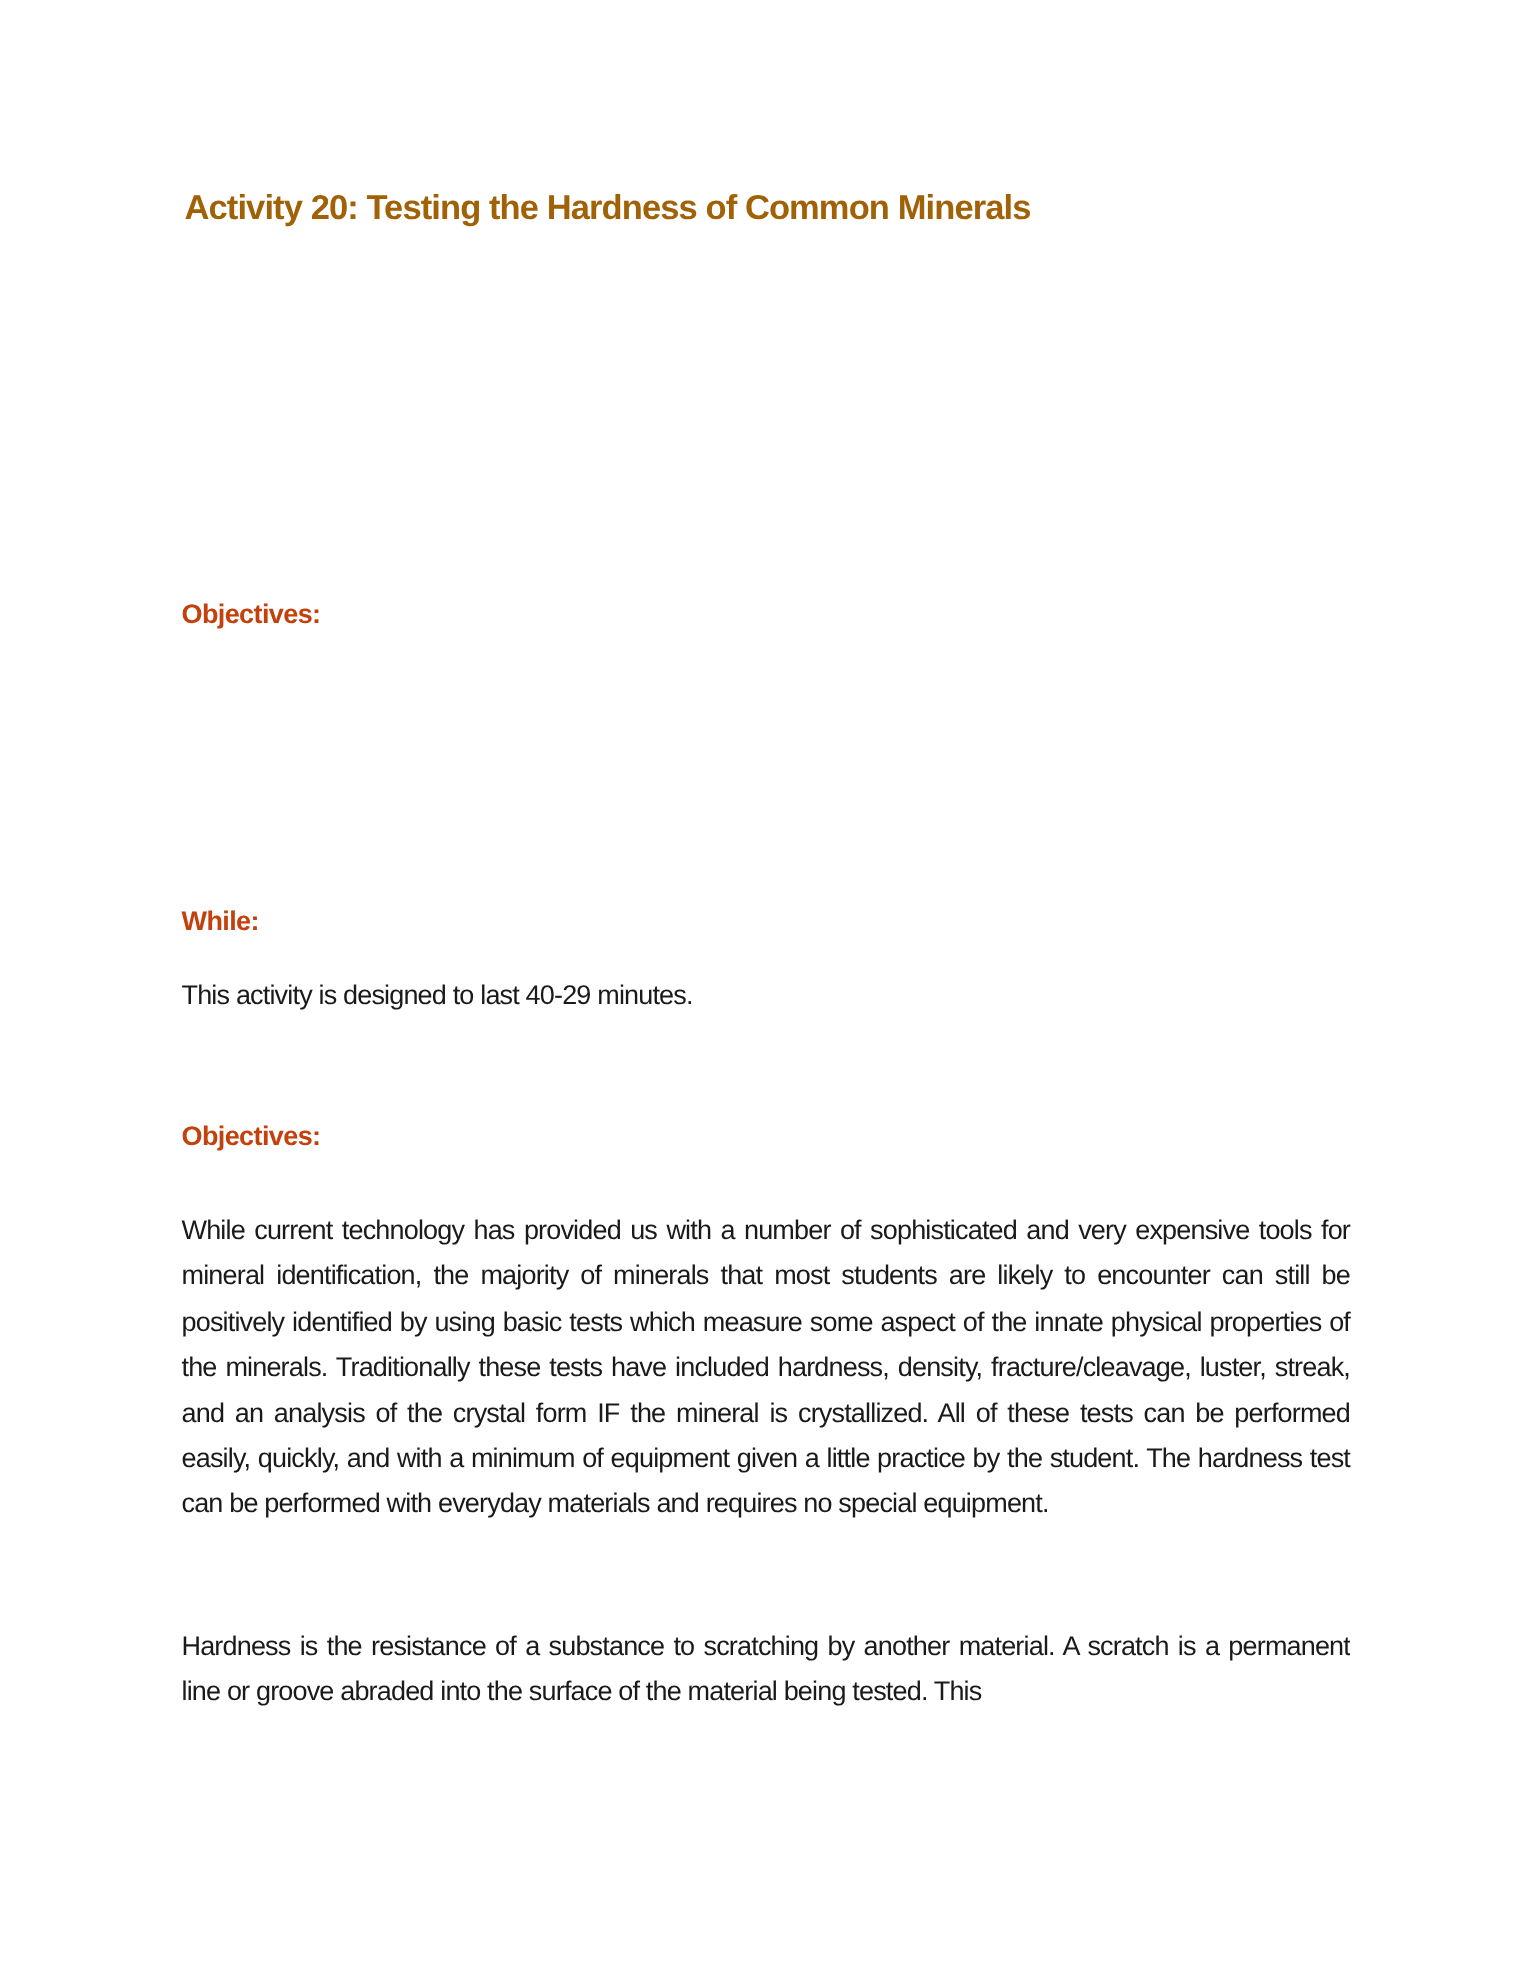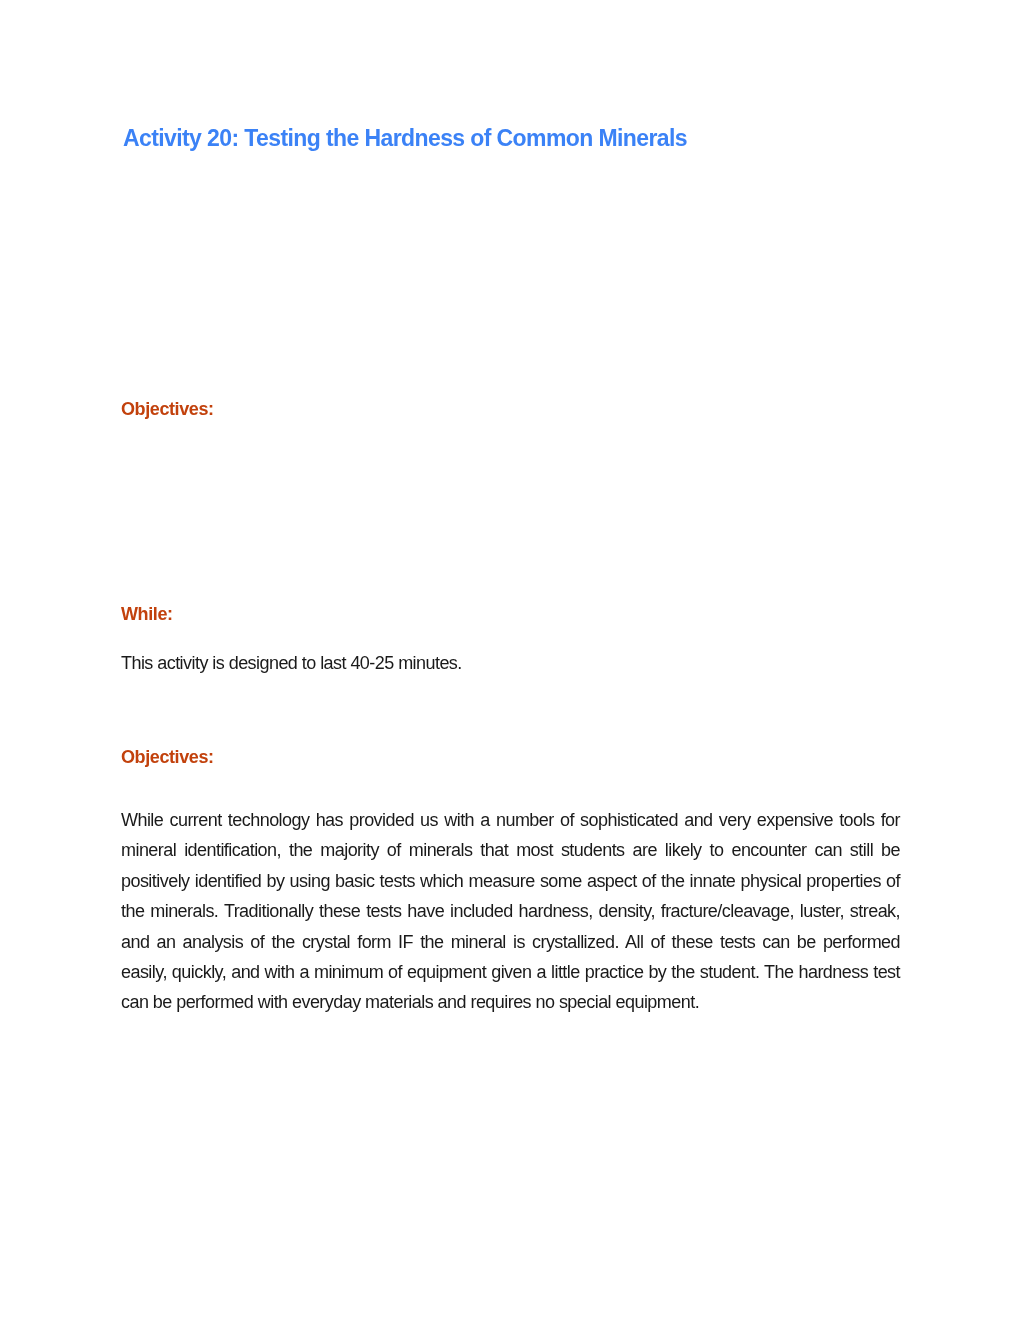--- a/index.html
+++ b/index.html
@@ -1,20 +1,20 @@
 <!DOCTYPE html>
 <html><head>
 <meta charset="utf-8">
 <style>
   html, body { margin: 0; padding: 0; background: #ffffff; }
   body { width: 1020px; height: 1320px; position: relative; overflow: hidden;
          font-family: "Liberation Sans", "DejaVu Sans", sans-serif; color: #1a1a1a; }
   .page { position: absolute; left: 0; top: 0; width: 1020px; height: 1320px; }
   .title { position: absolute; left: 0; width: 810px; text-align: center;
-           font-weight: bold; font-size: 23px; letter-spacing: -0.6px; color: #3b82f6; }
+           font-weight: bold; font-size: 23px; letter-spacing: -0.6px; color: #a16207; }
   .t1 { top: 125px; }
   .t2 { top: 182px; }
   .logo { position: absolute; left: 467px; top: 237px; width: 86px; height: 86px; }
   .h { position: absolute; left: 121px; font-weight: bold; font-size: 18px;
        letter-spacing: -0.4px; color: #c2410c; }
   .p { position: absolute; left: 121px; width: 779px; font-size: 18px; line-height: 30.4px;
        text-align: justify; text-align-last: left; letter-spacing: -0.55px; color: #1a1a1a; }
   .obj-h { top: 399px; }
   .obj-p { top: 444px; }
   .time-h { top: 604px; }
@@ -27,17 +27,18 @@
 </head>
 <body>
 
 <div class="page">
   <div class="title t1">Activity 20: Testing the Hardness of Common Minerals</div>
 
 
   <div class="h obj-h">Objectives:</div>
 
   <div class="h time-h">While:</div>
-  <div class="p time-p">This activity is designed to last 40-25 minutes.</div>
+  <div class="p time-p">This activity is designed to last 40-29 minutes.</div>
 
   <div class="h bg-h">Objectives:</div>
   <div class="p bg-p1">While current technology has provided us with a number of sophisticated and very expensive tools for mineral identification, the majority of minerals that most students are likely to encounter can still be positively identified by using basic tests which measure some aspect of the innate physical properties of the minerals. Traditionally these tests have included hardness, density, fracture/cleavage, luster, streak, and an analysis of the crystal form IF the mineral is crystallized. All of these tests can be performed easily, quickly, and with a minimum of equipment given a little practice by the student. The hardness test can be performed with everyday materials and requires no special equipment.</div>
+  <div class="p bg-p2 cut lastline">Hardness is the resistance of a substance to scratching by another material. A scratch is a permanent line or groove abraded into the surface of the material being tested. This</div>
 </div>
 
 </body></html>

